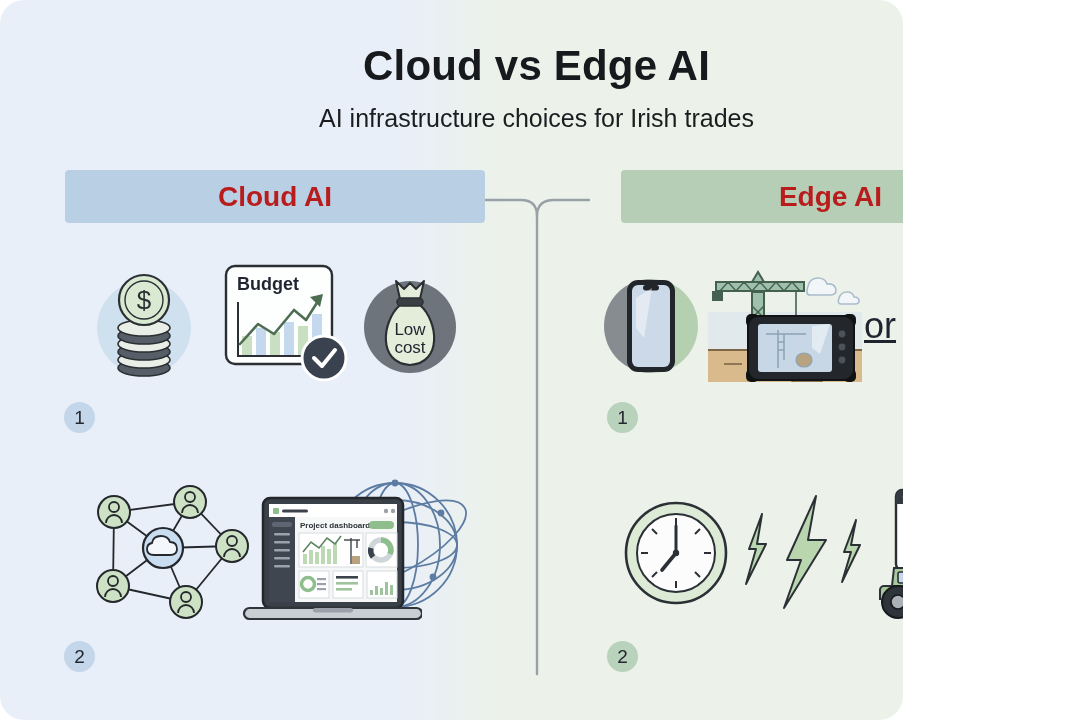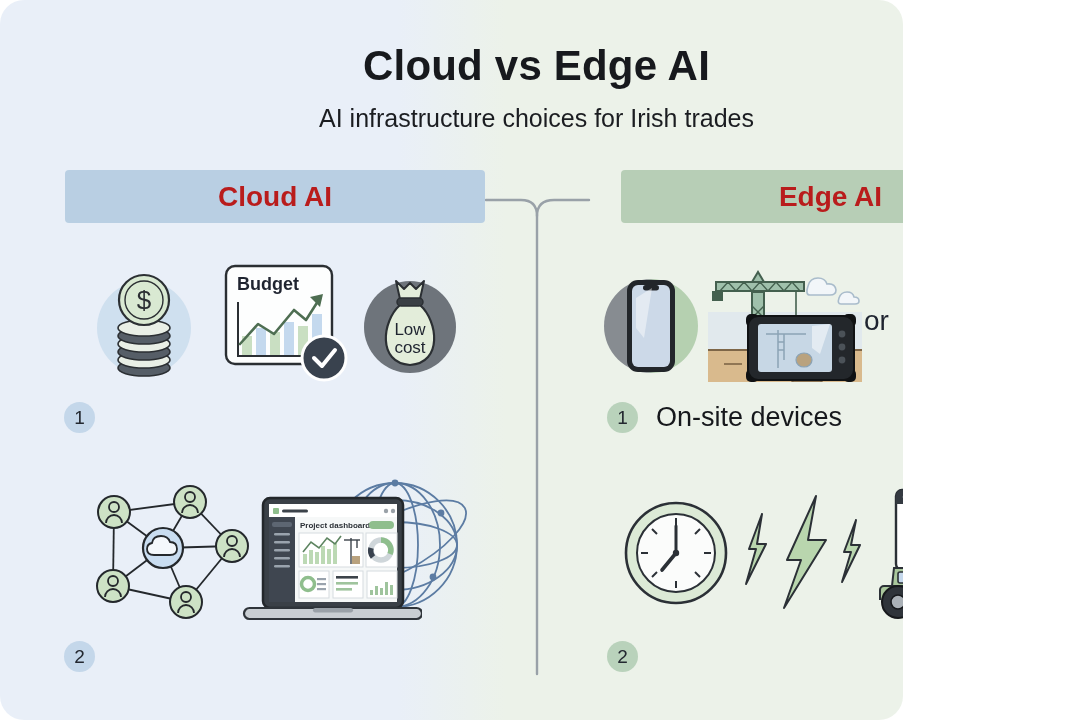--- a/index.html
+++ b/index.html
@@ -24,21 +24,21 @@
   .header-cloud{left:65px;width:420px;background:#b9cfe3;}
   .header-edge{left:589px;width:419px;background:#b7ceb6;margin-left:32px;}
   .label-row{display:flex;align-items:center;gap:18px;}
   .num-badge{
     width:31px;height:31px;border-radius:50%;display:flex;align-items:center;justify-content:center;
     font-size:19px;font-weight:500;color:#232830;flex:0 0 auto;
   }
   .badge-blue{background:#c4d7ea;}
   .badge-green{background:#b9d2bb;}
   .item-label{font-size:27px;font-weight:500;color:#16181c;white-space:nowrap;}
-  .or-label{font-size:28px;font-weight:500;color:#1f2430;}
+  .or-label{font-size:36px;font-weight:500;color:#1f2430;text-decoration:underline;}
   svg{display:block;}
   .connector{left:0;top:0;pointer-events:none;}
 </style>
 </head>
 <body>
 
 <div class="card">
 
   <svg class="abs connector" width="1073" height="720" viewBox="0 0 1073 720">
     <path d="M486 200 L521 200 Q537 200 537 216 L537 674" fill="none" stroke="#99a1a8" stroke-width="2.4" stroke-linecap="round"></path>
@@ -313,21 +313,20 @@
       <line x1="37" y1="32" x2="37" y2="46" stroke="#596068" stroke-width="1.6"></line>
       <line x1="42" y1="32" x2="42" y2="46" stroke="#596068" stroke-width="1.6"></line>
       <polygon points="52,50 68,50 76,76 58,78" fill="#2e3338" stroke="#17191c" stroke-width="1.8"></polygon>
       <rect x="47" y="50" width="7" height="9" rx="2" fill="#484f56"></rect>
       <rect x="56" y="74" width="25" height="13" rx="3" fill="#24282c" stroke="#17191c" stroke-width="1.6"></rect>
     </g>
   </svg>
 
   <div class="abs label-row" style="left:607px;top:402px">
     <div class="num-badge badge-green">1</div>
-    <div class="item-label">On-site devices</div>
   </div>
 
   <svg class="abs" style="left:622px;top:499px" width="108" height="108" viewBox="0 0 108 108">
     <circle cx="54" cy="54" r="50" fill="#dcead6" stroke="#2b3036" stroke-width="2.6"></circle>
     <circle cx="54" cy="54" r="39" fill="#fbfcfb" stroke="#2b3036" stroke-width="2"></circle>
     <g stroke="#2b3036" stroke-width="2">
       <line x1="54" y1="19" x2="54" y2="26"></line>
         <line x1="54" y1="82" x2="54" y2="89"></line>
       <line x1="19" y1="54" x2="26" y2="54"></line>
         <line x1="82" y1="54" x2="89" y2="54"></line>

